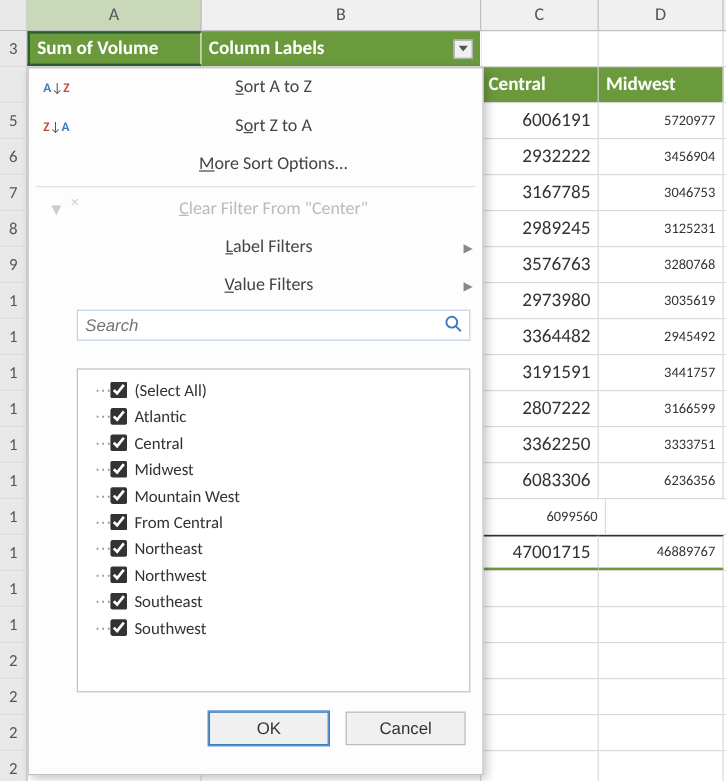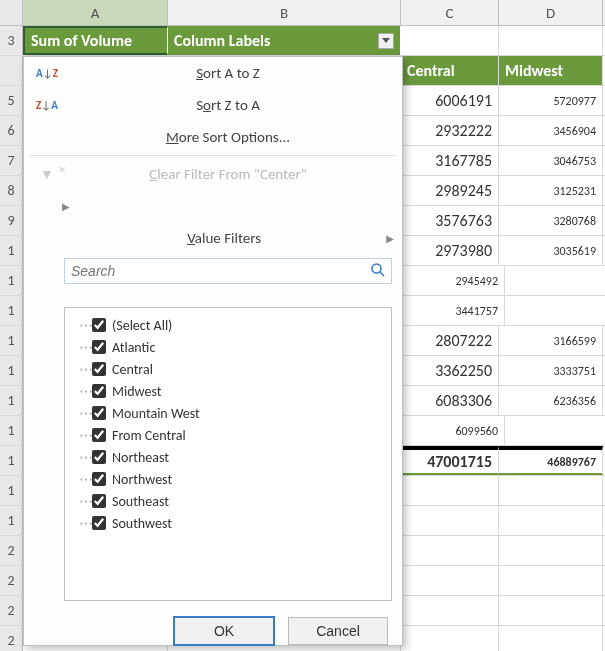--- a/index.html
+++ b/index.html
@@ -28,21 +28,21 @@
   .cell { border-right:1px solid #d9d9d9; padding: 0 6px; display:flex; align-items:center; font-size:15px; overflow:hidden; white-space:nowrap; }
   .rownum { width:23px; background:#e8e8e8; color:#555; border-right:1px solid #bfbfbf; justify-content:center; font-size:14px;}
   .c-A { width:145px; }
   .c-B { width:233px; }
   .c-C { width:98px; justify-content:flex-end; font-size:16px; }
   .c-D { width:104px; justify-content:flex-end; font-size:12px; }
   .pivot-header { background:#6a9a3c; color:#fff; font-weight:bold; font-size:16px; border-right:1px solid #fff;}
   .pivot-header.first { border-left:2px solid #2c5f2d; border-top:2px solid #2c5f2d; border-bottom:2px solid #2c5f2d;}
   .pivot-header .dd { margin-left:auto; width:16px; height:16px; background:#f0f0f0; border:1px solid #aaa; display:flex; align-items:center; justify-content:center;}
   .pivot-subhdr { background:#6a9a3c; color:#fff; font-weight:bold; font-size:16px;}
-  .total-row .c-C, .total-row .c-D { font-weight:bold; border-top:4px solid #000000; border-bottom:2px solid #6a9a3c;}
+  .total-row .c-C, .total-row .c-D { font-weight:normal; border-top:1px solid #000000; border-bottom:2px solid #6a9a3c;}
   
   .dropdown {
     position:absolute;
     left: 23px; top: 56px;
     width: 380px; height: 590px;
     background: #fdfdfd;
     border: 1px solid #c0c0c0;
     box-shadow: 3px 3px 8px rgba(0,0,0,0.25);
     z-index: 10;
     display:flex; flex-direction:column;
@@ -62,21 +62,21 @@
   
   .search-wrap { margin: 4px 10px 21px 40px; position:relative; }
   .search-input { width:100%; height:26px; border:1px solid #bfd2e6; padding:2px 26px 2px 6px; font-size:14px; color:#888; font-style:italic;}
   .search-mag { position:absolute; right:6px; top:4px; color:#3a7cc4; font-size:16px; }
   
   .checklist { margin: 2px 10px 4px 40px; flex:1; border:1px solid #c0c0c0; padding:6px 4px; overflow:hidden; background:#fff;}
   .check-item { display:flex; align-items:center; height:22px; padding-left:10px; font-size:14px; color:#333;}
   .check-item .dots { color:#999; letter-spacing:-3px; margin-right:2px;}
   .check-item input { margin-right:6px; width:14px; height:14px; accent-color:#333;}
   
-  .dd-buttons { display:flex; justify-content:flex-end; gap:14px; padding:12px 14px 0; }
+  .dd-buttons { display:flex; justify-content:flex-end; gap:14px; padding:12px 14px 24px; }
   .dd-btn { width:100px; height:28px; background:#f0f0f0; border:1px solid #bbb; font-size:14px; color:#333; cursor:pointer;}
   .dd-btn.primary { border:1px solid #3a7cc4; outline:1px solid #3a7cc4; }
   u { text-decoration: underline; }
 </style>
 </head>
 <body>
 
 <div class="col-header-row">
   <div class="rownum-col"></div>
   <div class="col-hdr col-A">A</div>
@@ -152,26 +152,28 @@
         <div class="cell rownum">1</div>
         <div class="cell c-A"></div>
         <div class="cell c-B"></div>
         <div class="cell c-C">2973980</div>
         <div class="cell c-D">3035619</div>
       </div>
       <div class="row">
         <div class="cell rownum">1</div>
         <div class="cell c-A"></div>
         <div class="cell c-B"></div>
+        <div class="cell c-C">3364482</div>
         <div class="cell c-D">2945492</div>
       </div>
       <div class="row">
         <div class="cell rownum">1</div>
         <div class="cell c-A"></div>
         <div class="cell c-B"></div>
+        <div class="cell c-C">3191591</div>
         <div class="cell c-D">3441757</div>
       </div>
       <div class="row">
         <div class="cell rownum">1</div>
         <div class="cell c-A"></div>
         <div class="cell c-B"></div>
         <div class="cell c-C">2807222</div>
         <div class="cell c-D">3166599</div>
       </div>
       <div class="row">
@@ -273,20 +275,21 @@
     <span class="dd-icon"></span>
     <span class="dd-text"><u>M</u>ore Sort Options...</span>
   </div>
   <div class="dd-sep"></div>
   <div class="dd-item disabled">
     <span class="dd-icon funnel">▼<span class="x">✕</span></span>
     <span class="dd-text"><u>C</u>lear Filter From "Center"</span>
   </div>
   <div class="dd-item">
     <span class="dd-icon"></span>
+    <span class="dd-text"><u>L</u>abel Filters</span>
     <span class="dd-arrow">▶</span>
   </div>
   <div class="dd-item">
     <span class="dd-icon"></span>
     <span class="dd-text"><u>V</u>alue Filters</span>
     <span class="dd-arrow">▶</span>
   </div>
   <div class="search-wrap">
     <input class="search-input" placeholder="Search" style="">
     <span class="search-mag">

